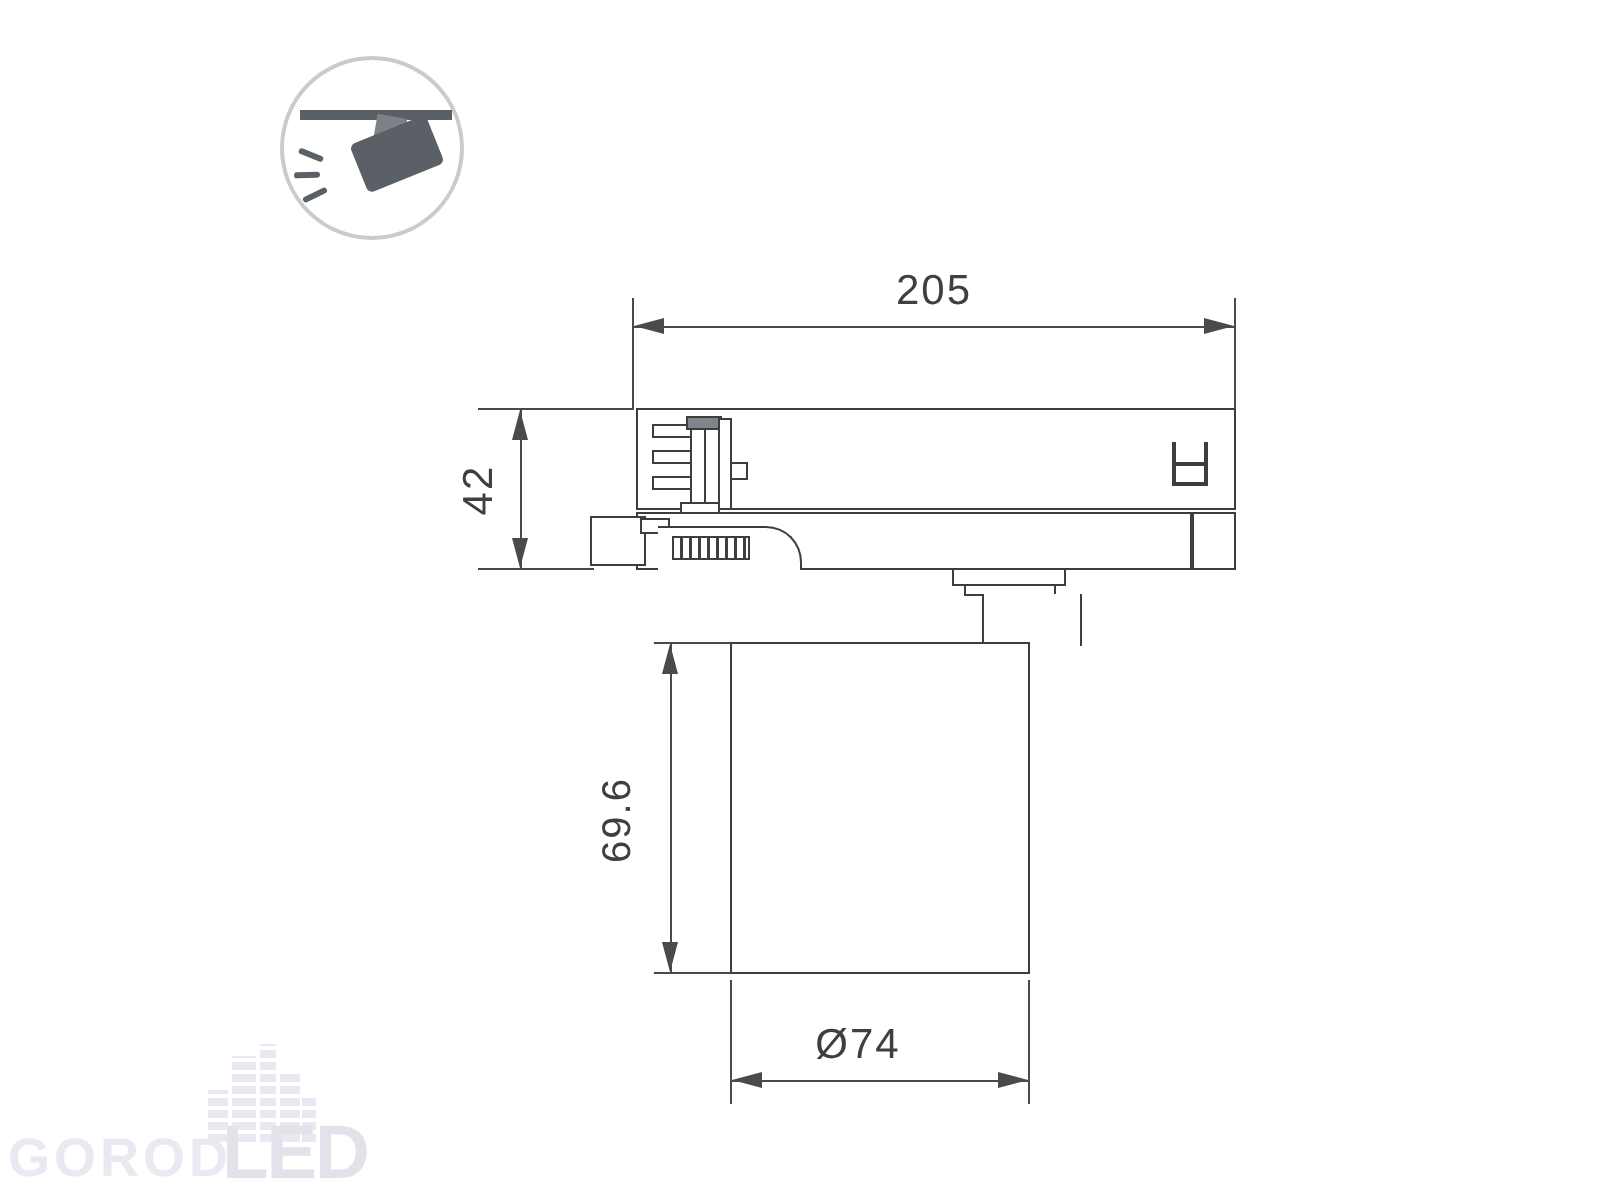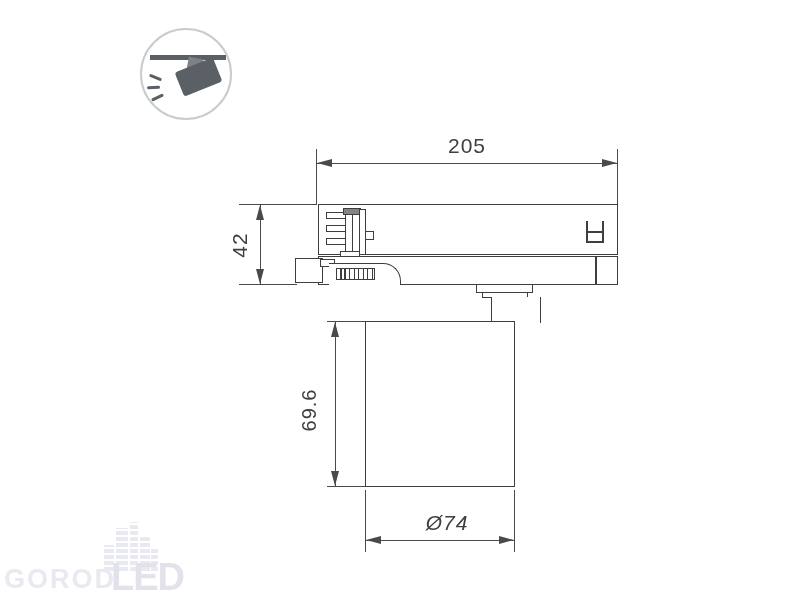--- a/index.html
+++ b/index.html
@@ -95,21 +95,21 @@
   <div class="ln" style="left:335px;top:321px;width:1px;height:166px;"></div>
   <div class="arr u" style="left:331px;top:322px;"></div>
   <div class="arr d" style="left:331px;top:471px;"></div>
   <div class="dimtext rot" style="left:264px;top:399px;width:90px;height:22px;font-size:20px;">69.6</div>
 
   <div class="ln" style="left:365px;top:490px;width:1px;height:62px;"></div>
   <div class="ln" style="left:514px;top:490px;width:1px;height:62px;"></div>
   <div class="ln" style="left:365px;top:540px;width:150px;height:1px;"></div>
   <div class="arr l" style="left:366px;top:536px;"></div>
   <div class="arr r" style="left:499px;top:536px;"></div>
-  <div class="dimtext" style="left:365px;top:511px;width:164px;font-style:italic;">Ø74</div>
+  <div class="dimtext" style="left:347px;top:511px;width:164px;">Ø74</div>
 
   <div class="abs" style="left:0;top:515px;width:180px;height:85px;">
     <div class="tower" style="left:104px;top:30px;width:10px;height:26px;"></div>
     <div class="tower" style="left:116px;top:13px;width:12px;height:43px;"></div>
     <div class="tower" style="left:130px;top:7px;width:8px;height:49px;"></div>
     <div class="tower" style="left:140px;top:20px;width:10px;height:36px;"></div>
     <div class="tower" style="left:151px;top:33px;width:7px;height:23px;"></div>
     <div class="wm-text" style="left:4px;top:49px;font-size:27px;letter-spacing:2px;">GOROD</div>
     <div class="wm-text" style="left:97px;top:41px;font-size:38px;letter-spacing:-1px;color:var(--watermark-dark);margin-left:14px;">LED</div>
   </div>

